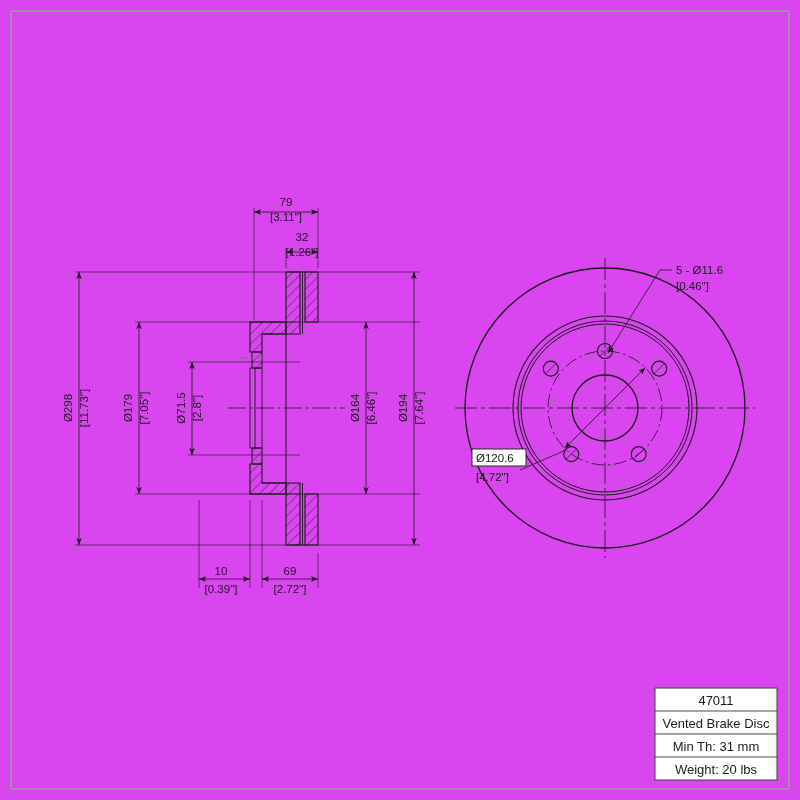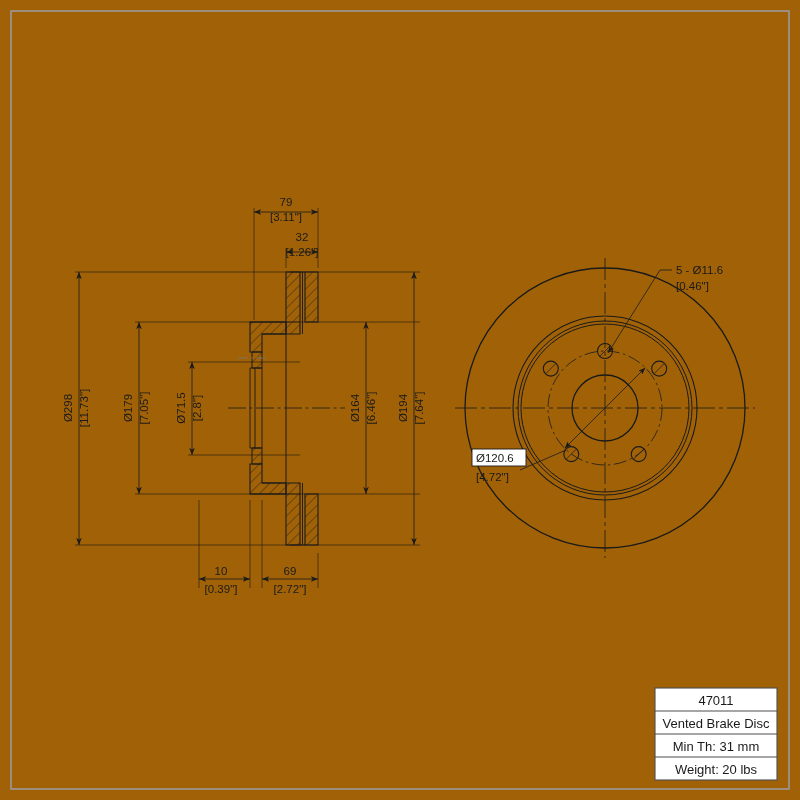--- a/index.html
+++ b/index.html
@@ -11,21 +11,21 @@
   body {
     width: 800px;
     height: 800px;
     font-family: "Liberation Sans", sans-serif;
     overflow: hidden;
   }
   #drawing-root {
     position: relative;
     width: 800px;
     height: 800px;
-    background: #a16207;
+    background: #d946ef;
   }
   svg#cad {
     position: absolute;
     top: 0;
     left: 0;
     width: 800px;
     height: 800px;
     display: block;
   }
   .dimtext {

